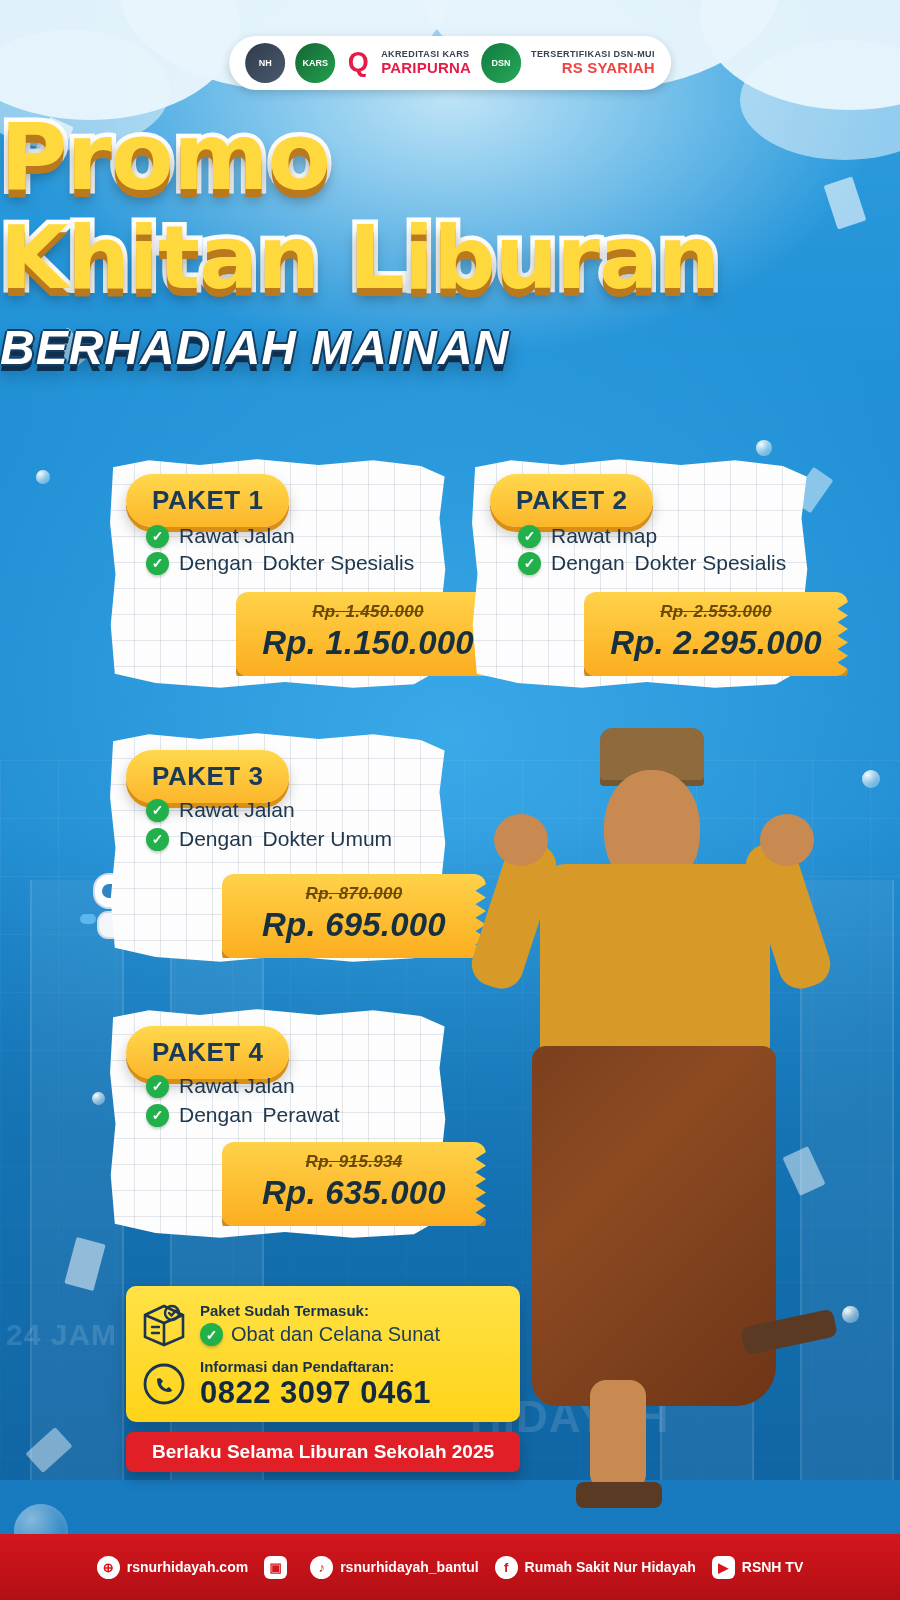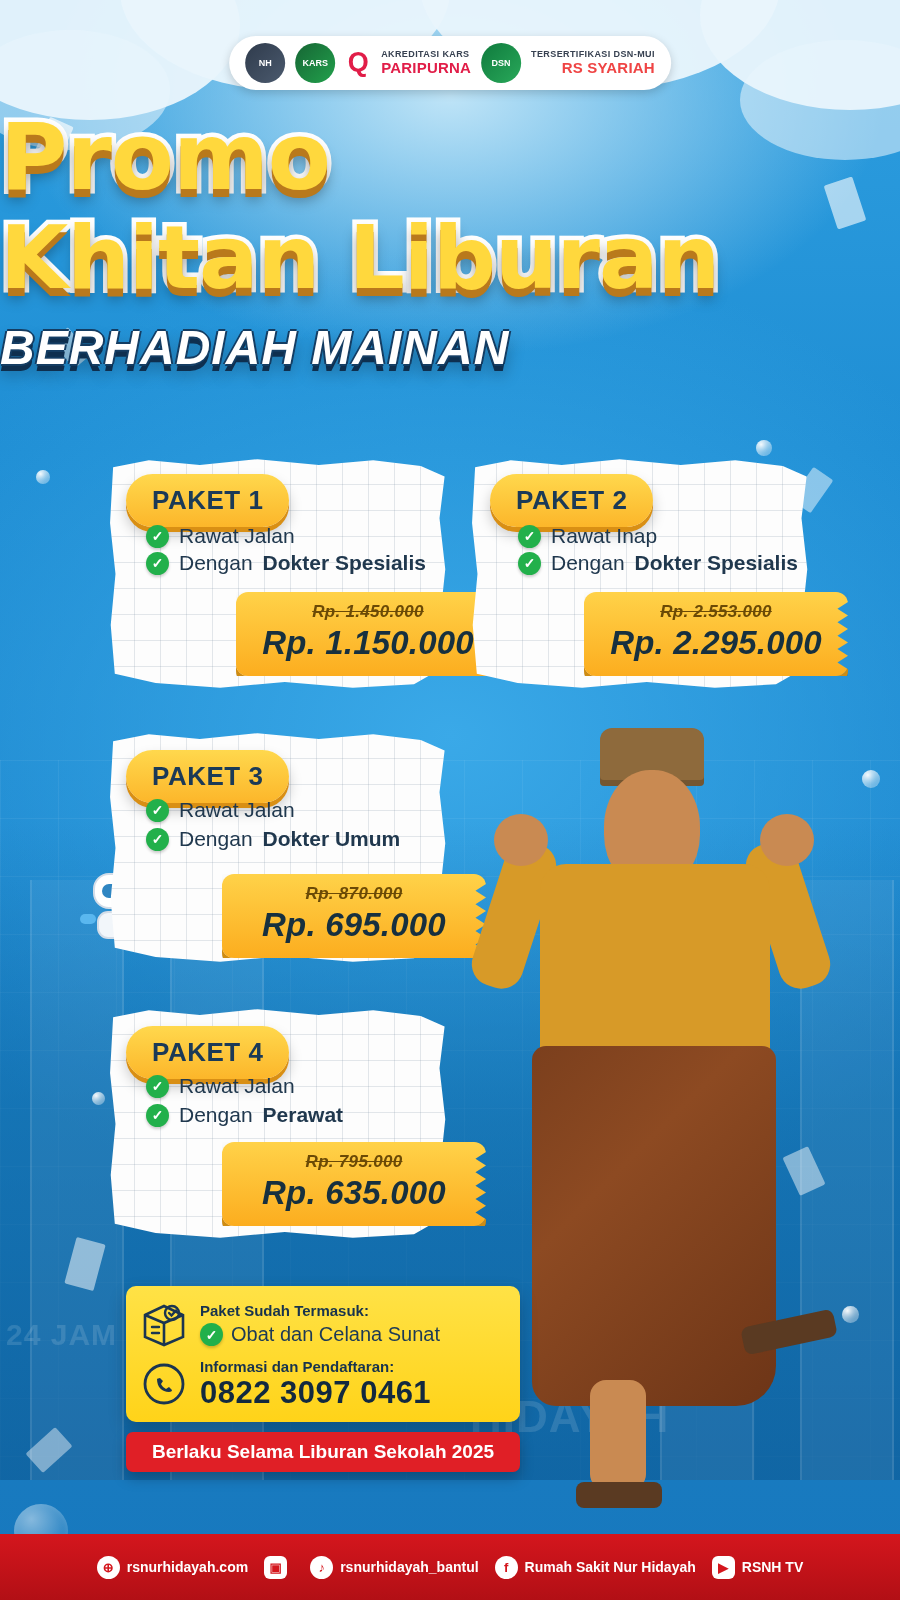--- a/index.html
+++ b/index.html
@@ -199,21 +199,21 @@
     width: 23px; height: 23px;
     border-radius: 50%;
     background: #22b04b;
     color: #fff;
     font-size: 14px;
     font-weight: 800;
     display: flex; align-items: center; justify-content: center;
     flex: 0 0 auto;
     box-shadow: 0 2px 3px rgba(0,0,0,.2);
   }
-  .feat b { font-weight: 700; }
+  .feat b { font-weight: 400; }
 
   .ticket {
     position: absolute;
     background: linear-gradient(180deg, #ffd249 0%, #fcad1f 100%);
     box-shadow: 0 7px 0 #cf8c12, 0 12px 18px rgba(0,0,0,.22);
     border-radius: 12px;
     padding: 10px 26px 14px 26px;
     text-align: center;
     clip-path: polygon(
       0% 0%, 100% 0%, 100% 12%, 96% 20%, 100% 28%, 96% 36%, 100% 44%,
@@ -459,21 +459,21 @@
   <div class="feat" style="left:146px; top:1074px;">
     <span class="check">✓</span>
     <span>Rawat Jalan</span>
   </div>
   <div class="feat" style="left:146px; top:1103px;">
     <span class="check">✓</span>
     <span>Dengan </span>
       <b>Perawat</b>
   </div>
   <div class="ticket" style="left:222px; top:1142px; width:212px;">
-    <div class="old">Rp. 795.000</div>
+    <div class="old">Rp. 915.934</div>
     <div class="new">Rp. 635.000</div>
   </div>
 
   <div>
     <div class="boy boy-cap" style="left:600px; top:728px; width:104px; height:58px;"></div>
     <div class="boy boy-head" style="left:604px; top:770px; width:96px; height:118px;"></div>
     <div class="boy boy-arm" style="left:488px; top:840px; width:52px; height:150px; transform:rotate(18deg);"></div>
     <div class="boy boy-arm" style="left:762px; top:840px; width:52px; height:150px; transform:rotate(-18deg);"></div>
     <div class="boy boy-fist" style="left:494px; top:814px; width:54px; height:52px;"></div>
     <div class="boy boy-fist" style="left:760px; top:814px; width:54px; height:52px;"></div>

